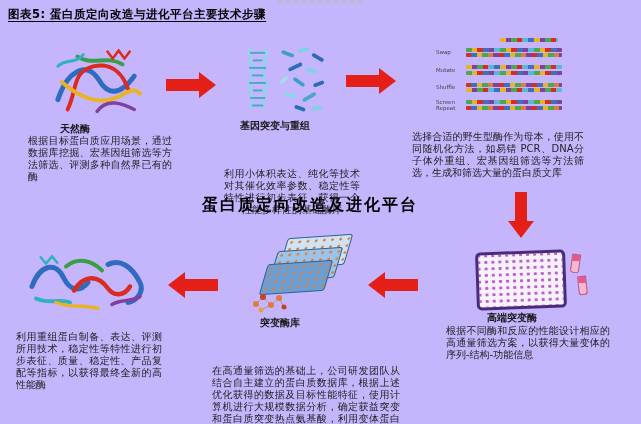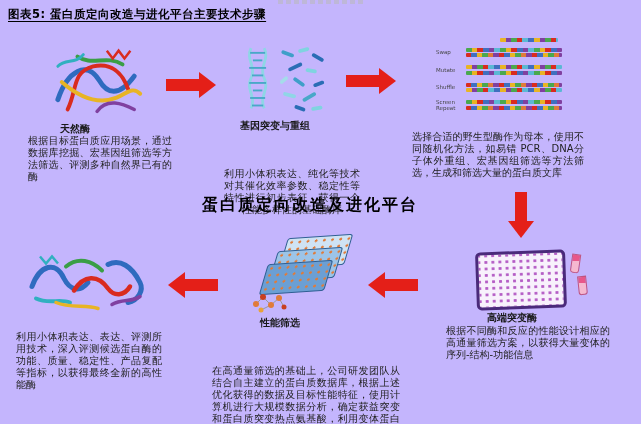--- a/index.html
+++ b/index.html
@@ -211,20 +211,20 @@
     <span class="head"></span>
       <span class="shaft"></span>
   </div>
 
   <div class="htp">
     <div class="plate"></div>
     <div class="tube tube1"></div>
     <div class="tube tube2"></div>
   </div>
 
-  <div class="stage-label" style="left:260px;top:316px;width:80px">性能筛选</div>
+  <div class="stage-label" style="left:260px;top:316px;width:80px">突变酶库</div>
   <div class="stage-label" style="left:487px;top:311px;width:80px">高端突变酶</div>
 
-  <div class="desc" style="left:16px;top:331px;width:146px">利用小体积表达、表达、评测所用技术，深入评测候选蛋白酶的功能、质量、稳定性、产品复配等指标，以获得最终全新的高性能酶</div>
+  <div class="desc" style="left:16px;top:331px;width:146px">利用重组蛋白制备、表达、评测所用技术，稳定性等特性进行初步表征、质量、稳定性、产品复配等指标，以获得最终全新的高性能酶</div>
   <div class="desc center-last" style="left:212px;top:329px;width:188px">在高通量筛选的基础上，公司研发团队从结合自主建立的蛋白质数据库，根据上述优化获得的数据及目标性能特征，使用计算机进行大规模数据分析，确定获益突变和蛋白质突变热点氨基酸，利用变体蛋白结构建模、活性口袋及通道分析、底物/抑制剂小分子对接等方法，预测蛋白质突变后性能变化，设计小而精的变体文库，进一步筛选两到三轮，获得符合要求的候选蛋白酶</div>
   <div class="desc" style="left:446px;top:325px;width:164px">根据不同酶和反应的性能设计相应的高通量筛选方案，以获得大量变体的序列-结构-功能信息</div>
 
 </div>
 
 </body></html>

